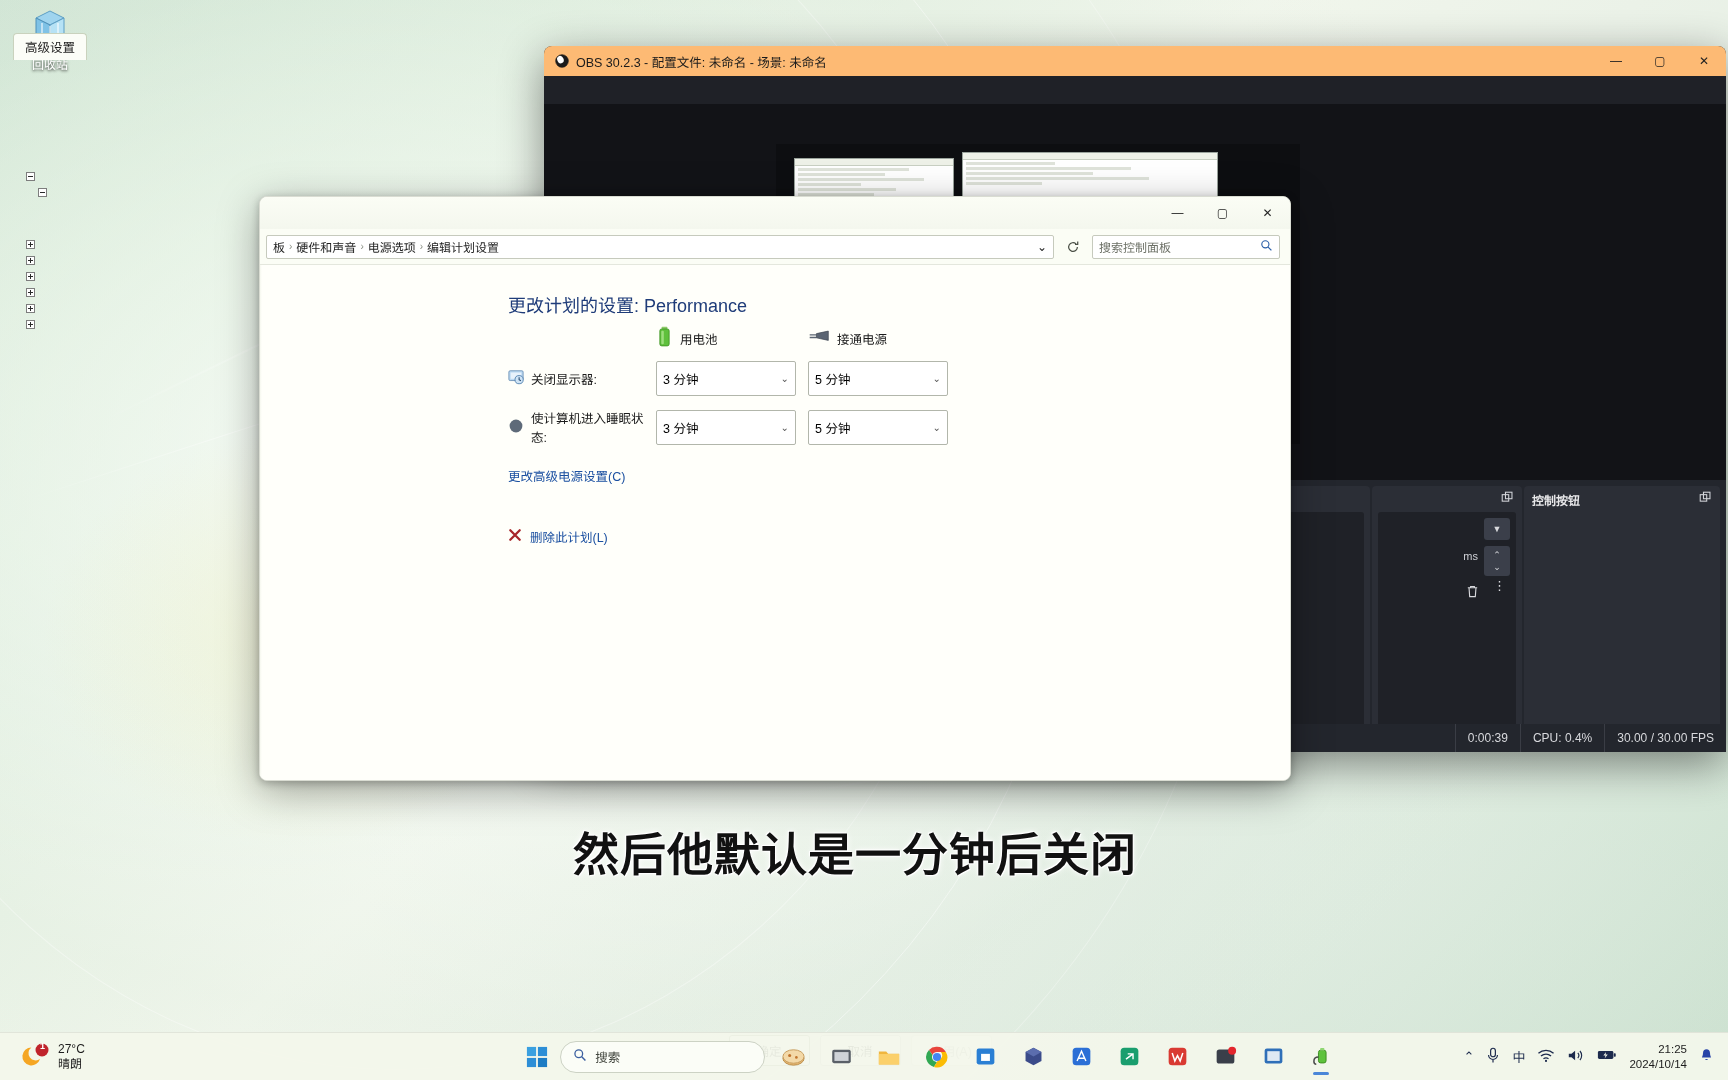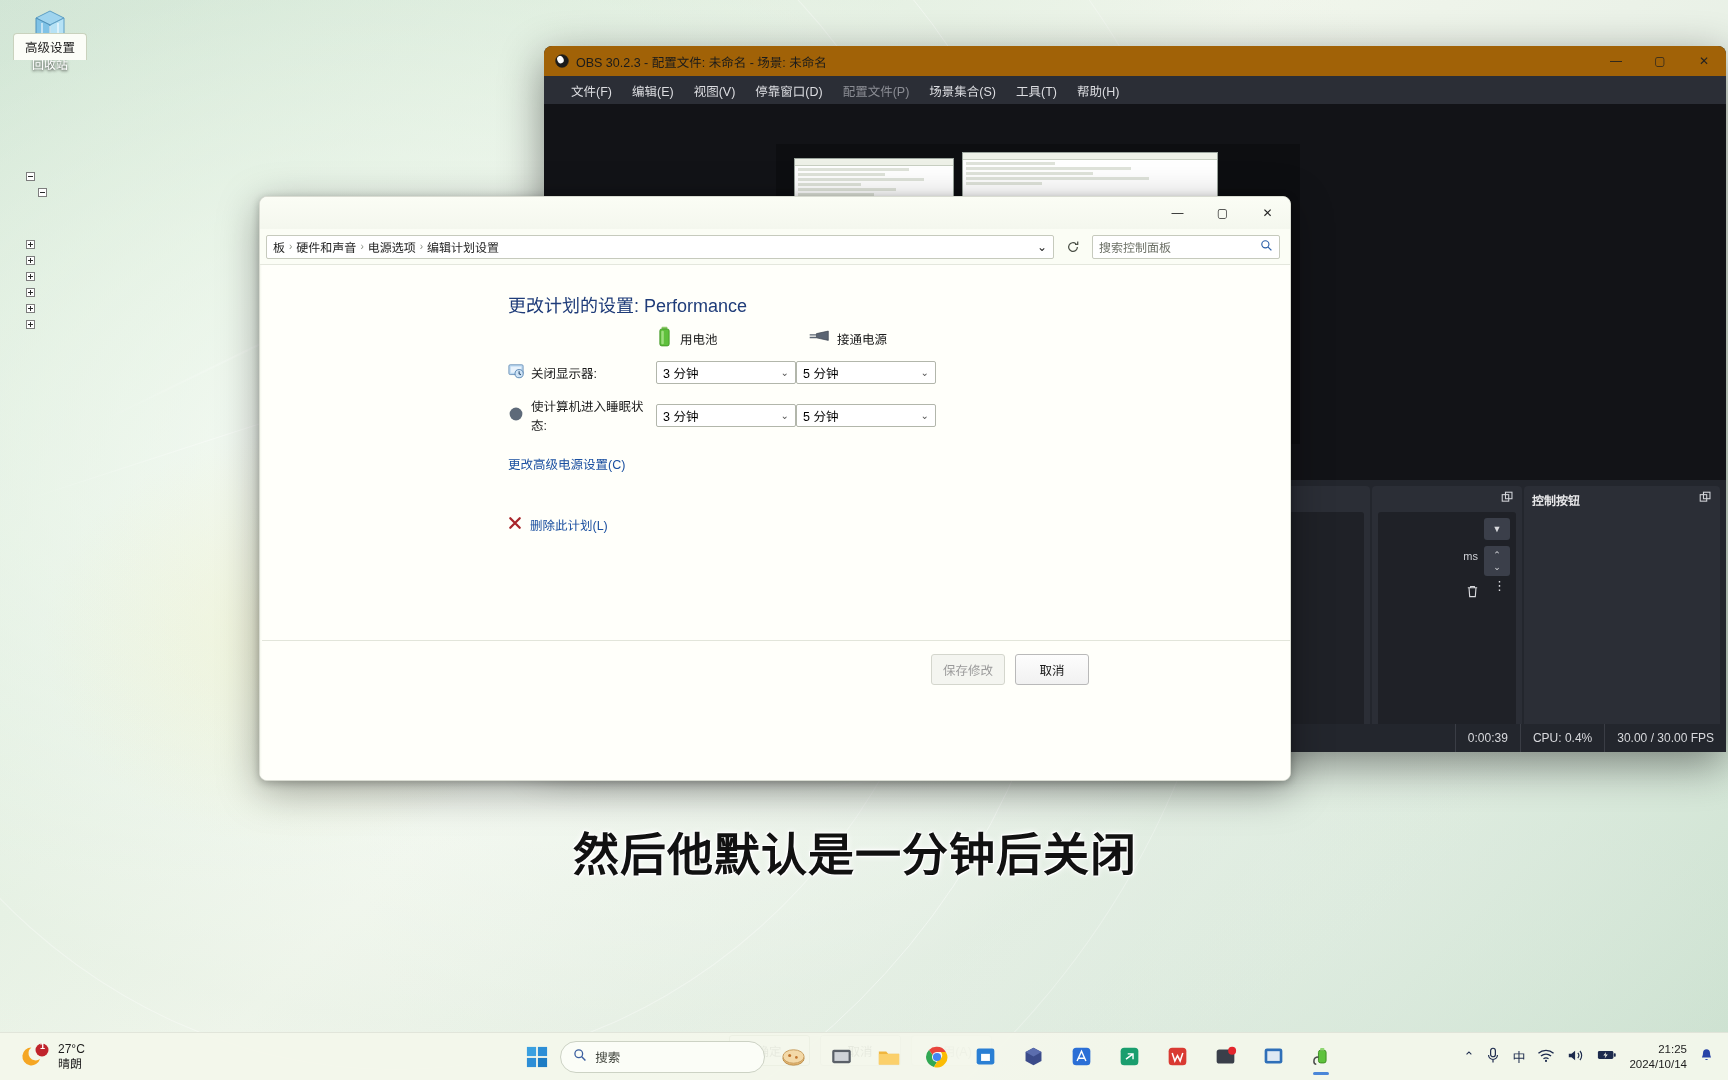--- a/index.html
+++ b/index.html
@@ -132,21 +132,21 @@
   #dlg-buttons .btn { min-width: 81px; padding: 5px 8px; }
 
   
   #obs-window {
     left: 544px; top: 46px; width: 1182px; height: 706px;
     background: #1f2127; border-radius: 8px 8px 0 0;
     box-shadow: 0 12px 44px rgba(0,0,0,0.45);
     overflow: hidden; color: #e6e6e6;
   }
   #obs-window .obs-title {
-    height: 30px; background: #a16207; display:flex; align-items:center; padding-left:11px;
+    height: 30px; background: #fdba74; display:flex; align-items:center; padding-left:11px;
     color:#1b1b1b; font-size: 12.5px;
   }
   #obs-window .obs-title .dot { width:14px; height:14px; margin-right:7px; }
   #obs-window .obs-title .spacer { flex:1 1 auto; }
   #obs-window .obs-title .wbtn {
     width: 44px; height: 30px; display:flex; align-items:center; justify-content:center; font-size: 12px; color:#222;
   }
   #obs-window .obs-menu {
     height: 28px; background: #2b2e36; display:flex; align-items:center; gap: 2px; padding-left: 18px;
     font-size: 12.5px; color: #dcdde1;
@@ -223,21 +223,21 @@
   #cp-window .cp-left { width: 2px; background: linear-gradient(90deg,#f6f8ef,#fffffa); }
   #cp-window .cp-main { flex:1 1 auto; padding: 26px 0 0 246px; position:relative; }
   #cp-window h1 { font-size: 18px; font-weight: normal; color: #1f3c79; margin-bottom: 9px; }
   #cp-window h1 .plan { color:#1f3c79; }
   #cp-window .sub { font-size: 12.5px; color:#222; margin-bottom: 26px; }
   .pw-head { display:flex; margin-left: 148px; margin-bottom: 10px; }
   .pw-head .col { width: 152px; display:flex; align-items:center; gap: 7px; font-size: 12.5px; color:#1b1b1b; }
   .pw-row { display:flex; align-items:center; margin-bottom: 12px; }
   .pw-row .lbl { width: 148px; display:flex; align-items:center; gap:7px; font-size: 12.5px; color:#1b1b1b; }
   .pw-row .sel {
-    width: 140px; height: 23px; margin-right: 0; background:#fff; border:1px solid #b2b6ab;
+    width: 140px; height: 35px; margin-right: 12px; background:#fff; border:1px solid #b2b6ab;
     display:flex; align-items:center; padding: 0 6px; font-size: 12.5px; border-radius:2px;
   }
   .pw-row .sel .v { flex:1 1 auto; }
   .pw-row .sel .chev { color:#555; font-size:10px; }
   .cp-link { color:#1a4fa0; font-size:12.5px; }
   #adv-link { margin-top: 20px; }
   #del-plan { margin-top: 42px; display:flex; align-items:center; gap:8px; }
   #cp-footer {
     position:absolute; left:0; right:0; top: 375px; height: 58px;
     border-top: 1px solid #e2e5da; display:flex; align-items:center; justify-content:flex-end;
@@ -310,30 +310,20 @@
         <circle cx="8" cy="8" r="7.2" fill="none" stroke="#1b1b1b" stroke-width="0.8"></circle>
       </svg>
     </span>
     <span>OBS 30.2.3 - 配置文件: 未命名 - 场景: 未命名</span>
     <span class="spacer"></span>
     <span class="wbtn">—</span>
     <span class="wbtn">▢</span>
     <span class="wbtn close">✕</span>
   </div>
 
-  <div class="obs-menu">
-    <span class="mi">文件(F)</span>
-    <span class="mi">编辑(E)</span>
-    <span class="mi">视图(V)</span>
-    <span class="mi">停靠窗口(D)</span>
-    <span class="mi dim">配置文件(P)</span>
-    <span class="mi">场景集合(S)</span>
-    <span class="mi">工具(T)</span>
-    <span class="mi">帮助(H)</span>
-  </div>
 
   <div class="obs-preview">
     <div class="preview-canvas">
 
       <div class="mini" style="left:18px; top:14px; width:160px; height:96px;">
         <div class="mtb"></div>
         <div class="mrow" style="width:70%"></div>
           <div class="mrow" style="width:55%"></div>
         <div class="mrow" style="width:80%"></div>
           <div class="mrow" style="width:40%"></div>
@@ -526,24 +516,20 @@
 
       <div id="del-plan">
         <span>
           <svg viewBox="0 0 16 16" width="14" height="14">
               <path d="M2.6 2.6 L13.4 13.4 M13.4 2.6 L2.6 13.4" stroke="#a8252a" stroke-width="2.6" stroke-linecap="round"></path>
             </svg>
         </span>
         <span class="cp-link">删除此计划(L)</span>
       </div>
 
-      <div id="cp-footer">
-        <div class="btn disabled">保存修改</div>
-        <div class="btn">取消</div>
-      </div>
     </div>
   </div>
 </div>
 
 <div id="power-dialog">
   <div class="titlebar">
     <span class="ticon">
       <svg viewBox="0 0 18 18" width="17" height="17">
         <rect x="7" y="2.5" width="7" height="11" rx="2" fill="#58bf38" stroke="#3b8c21" stroke-width="1"></rect>
         <rect x="8.6" y="1" width="3.8" height="2" rx="0.8" fill="#8ad46a"></rect>

